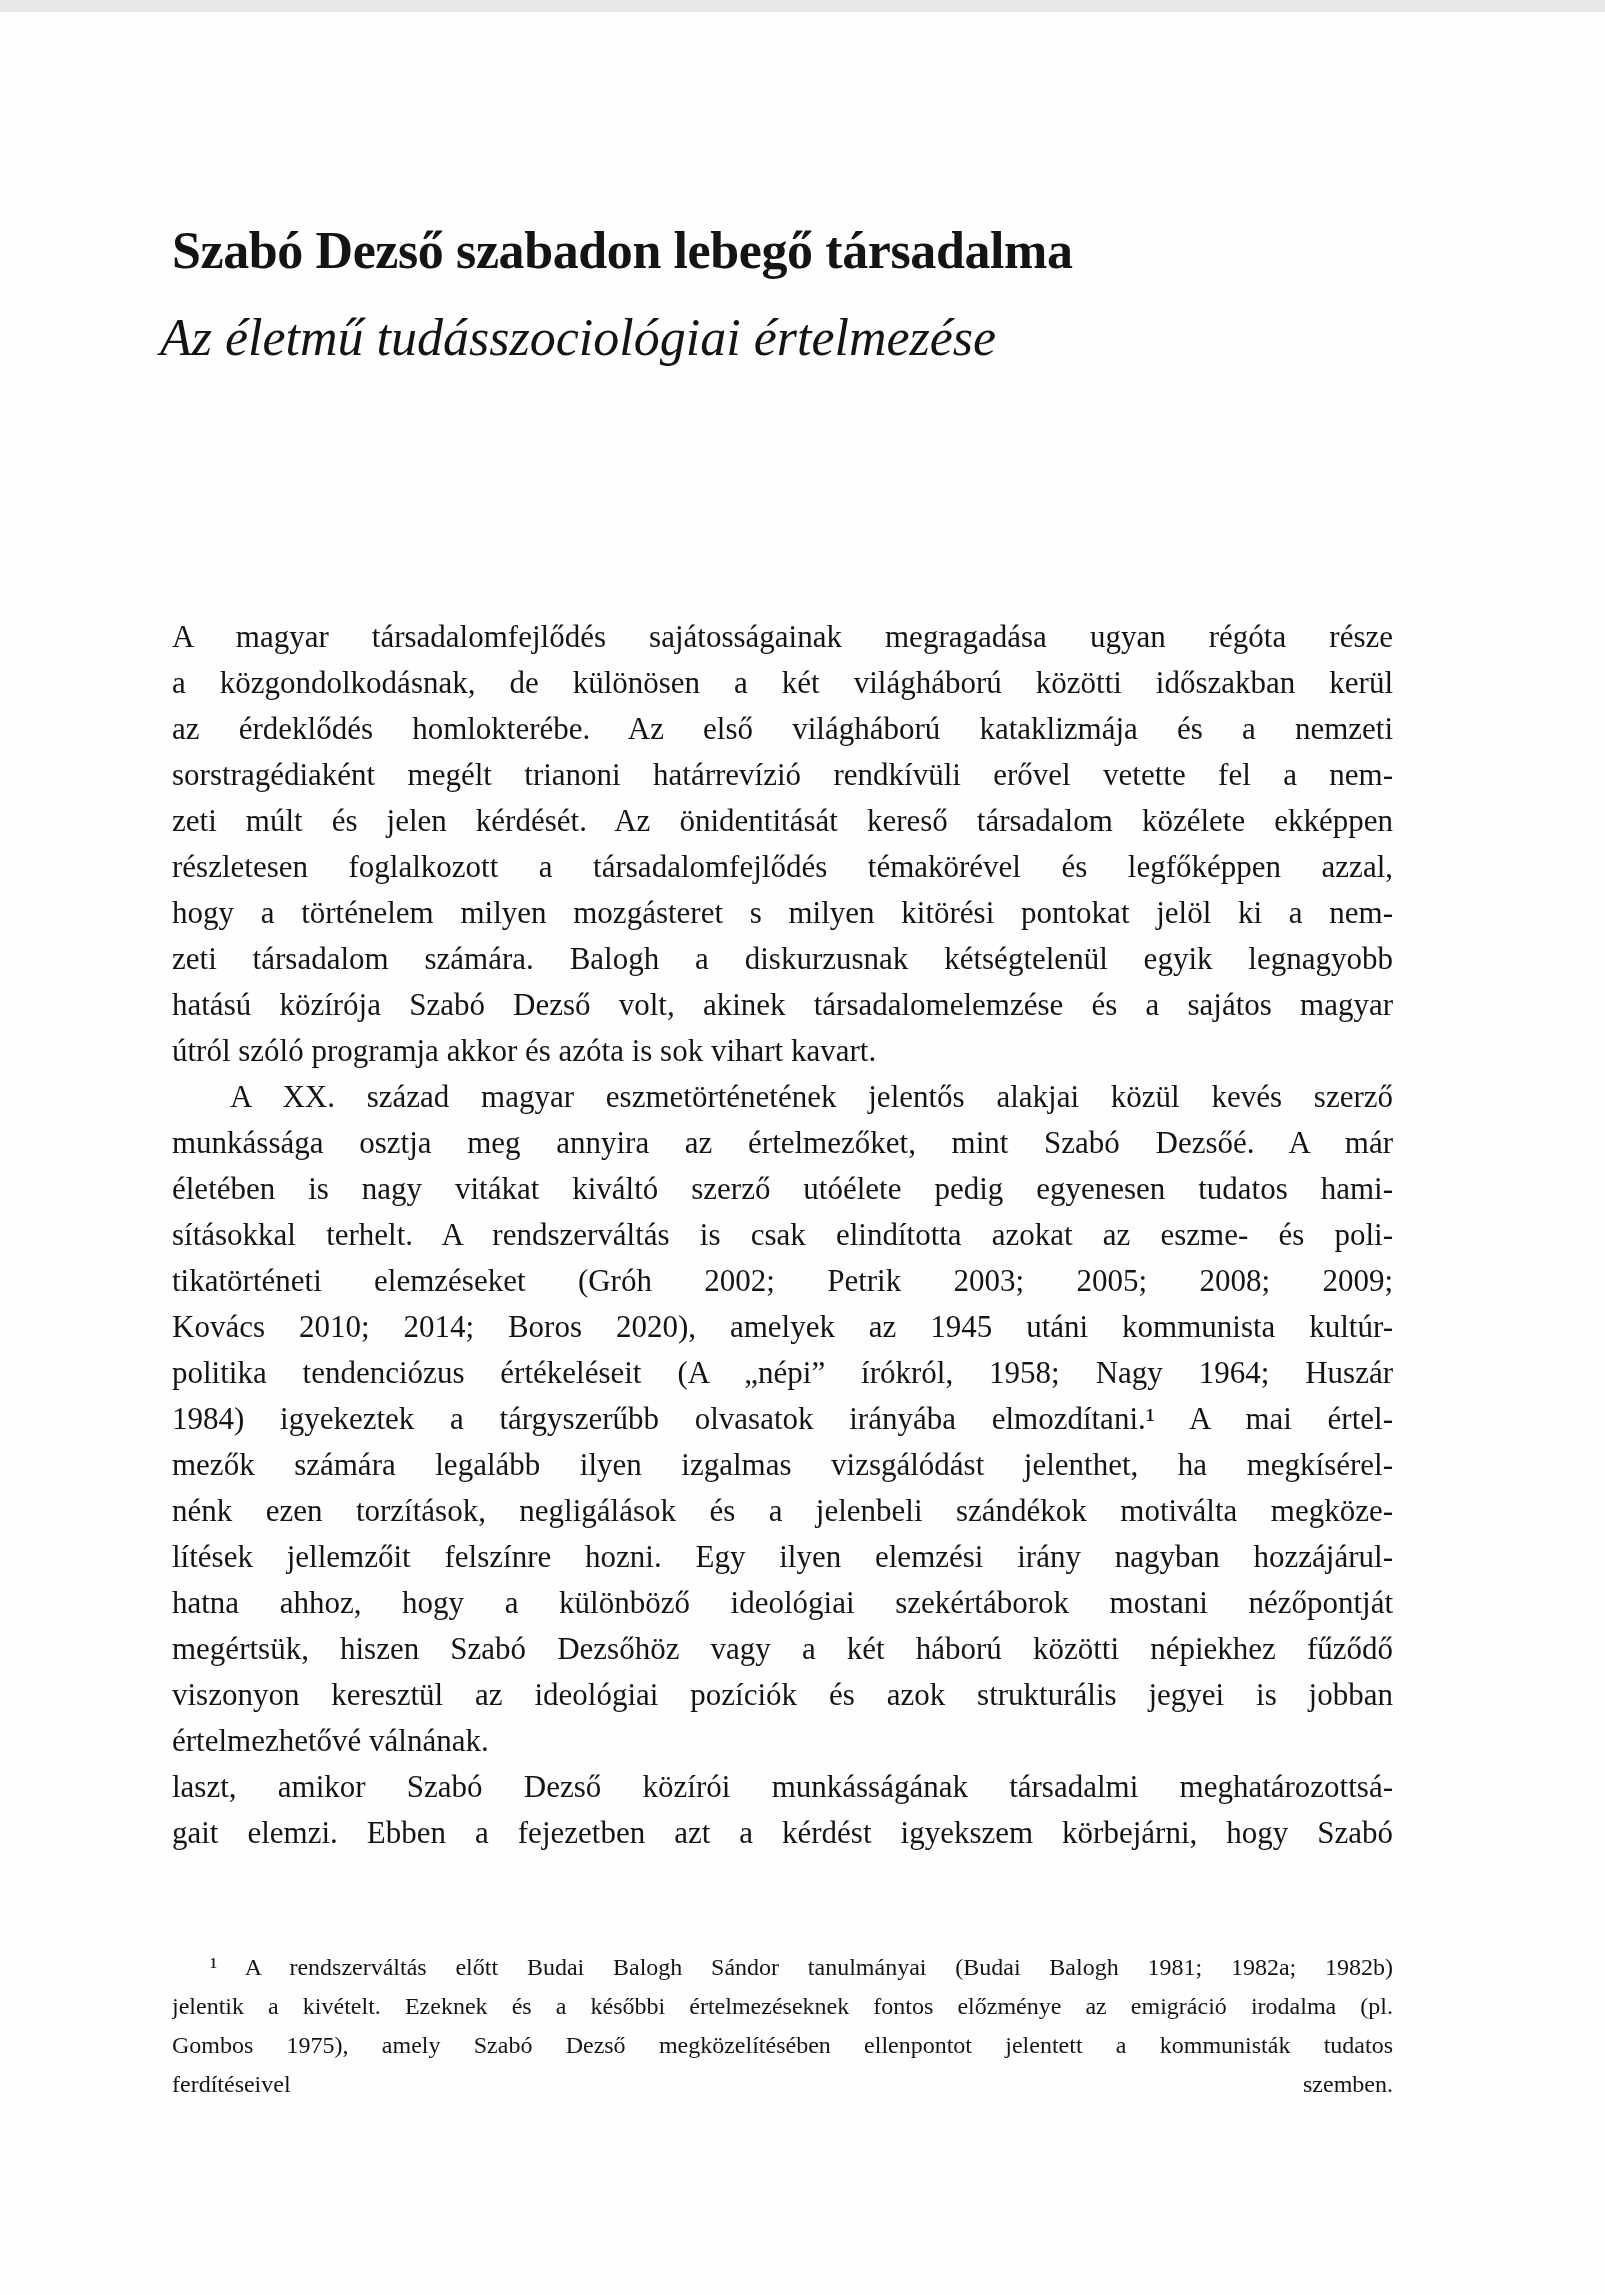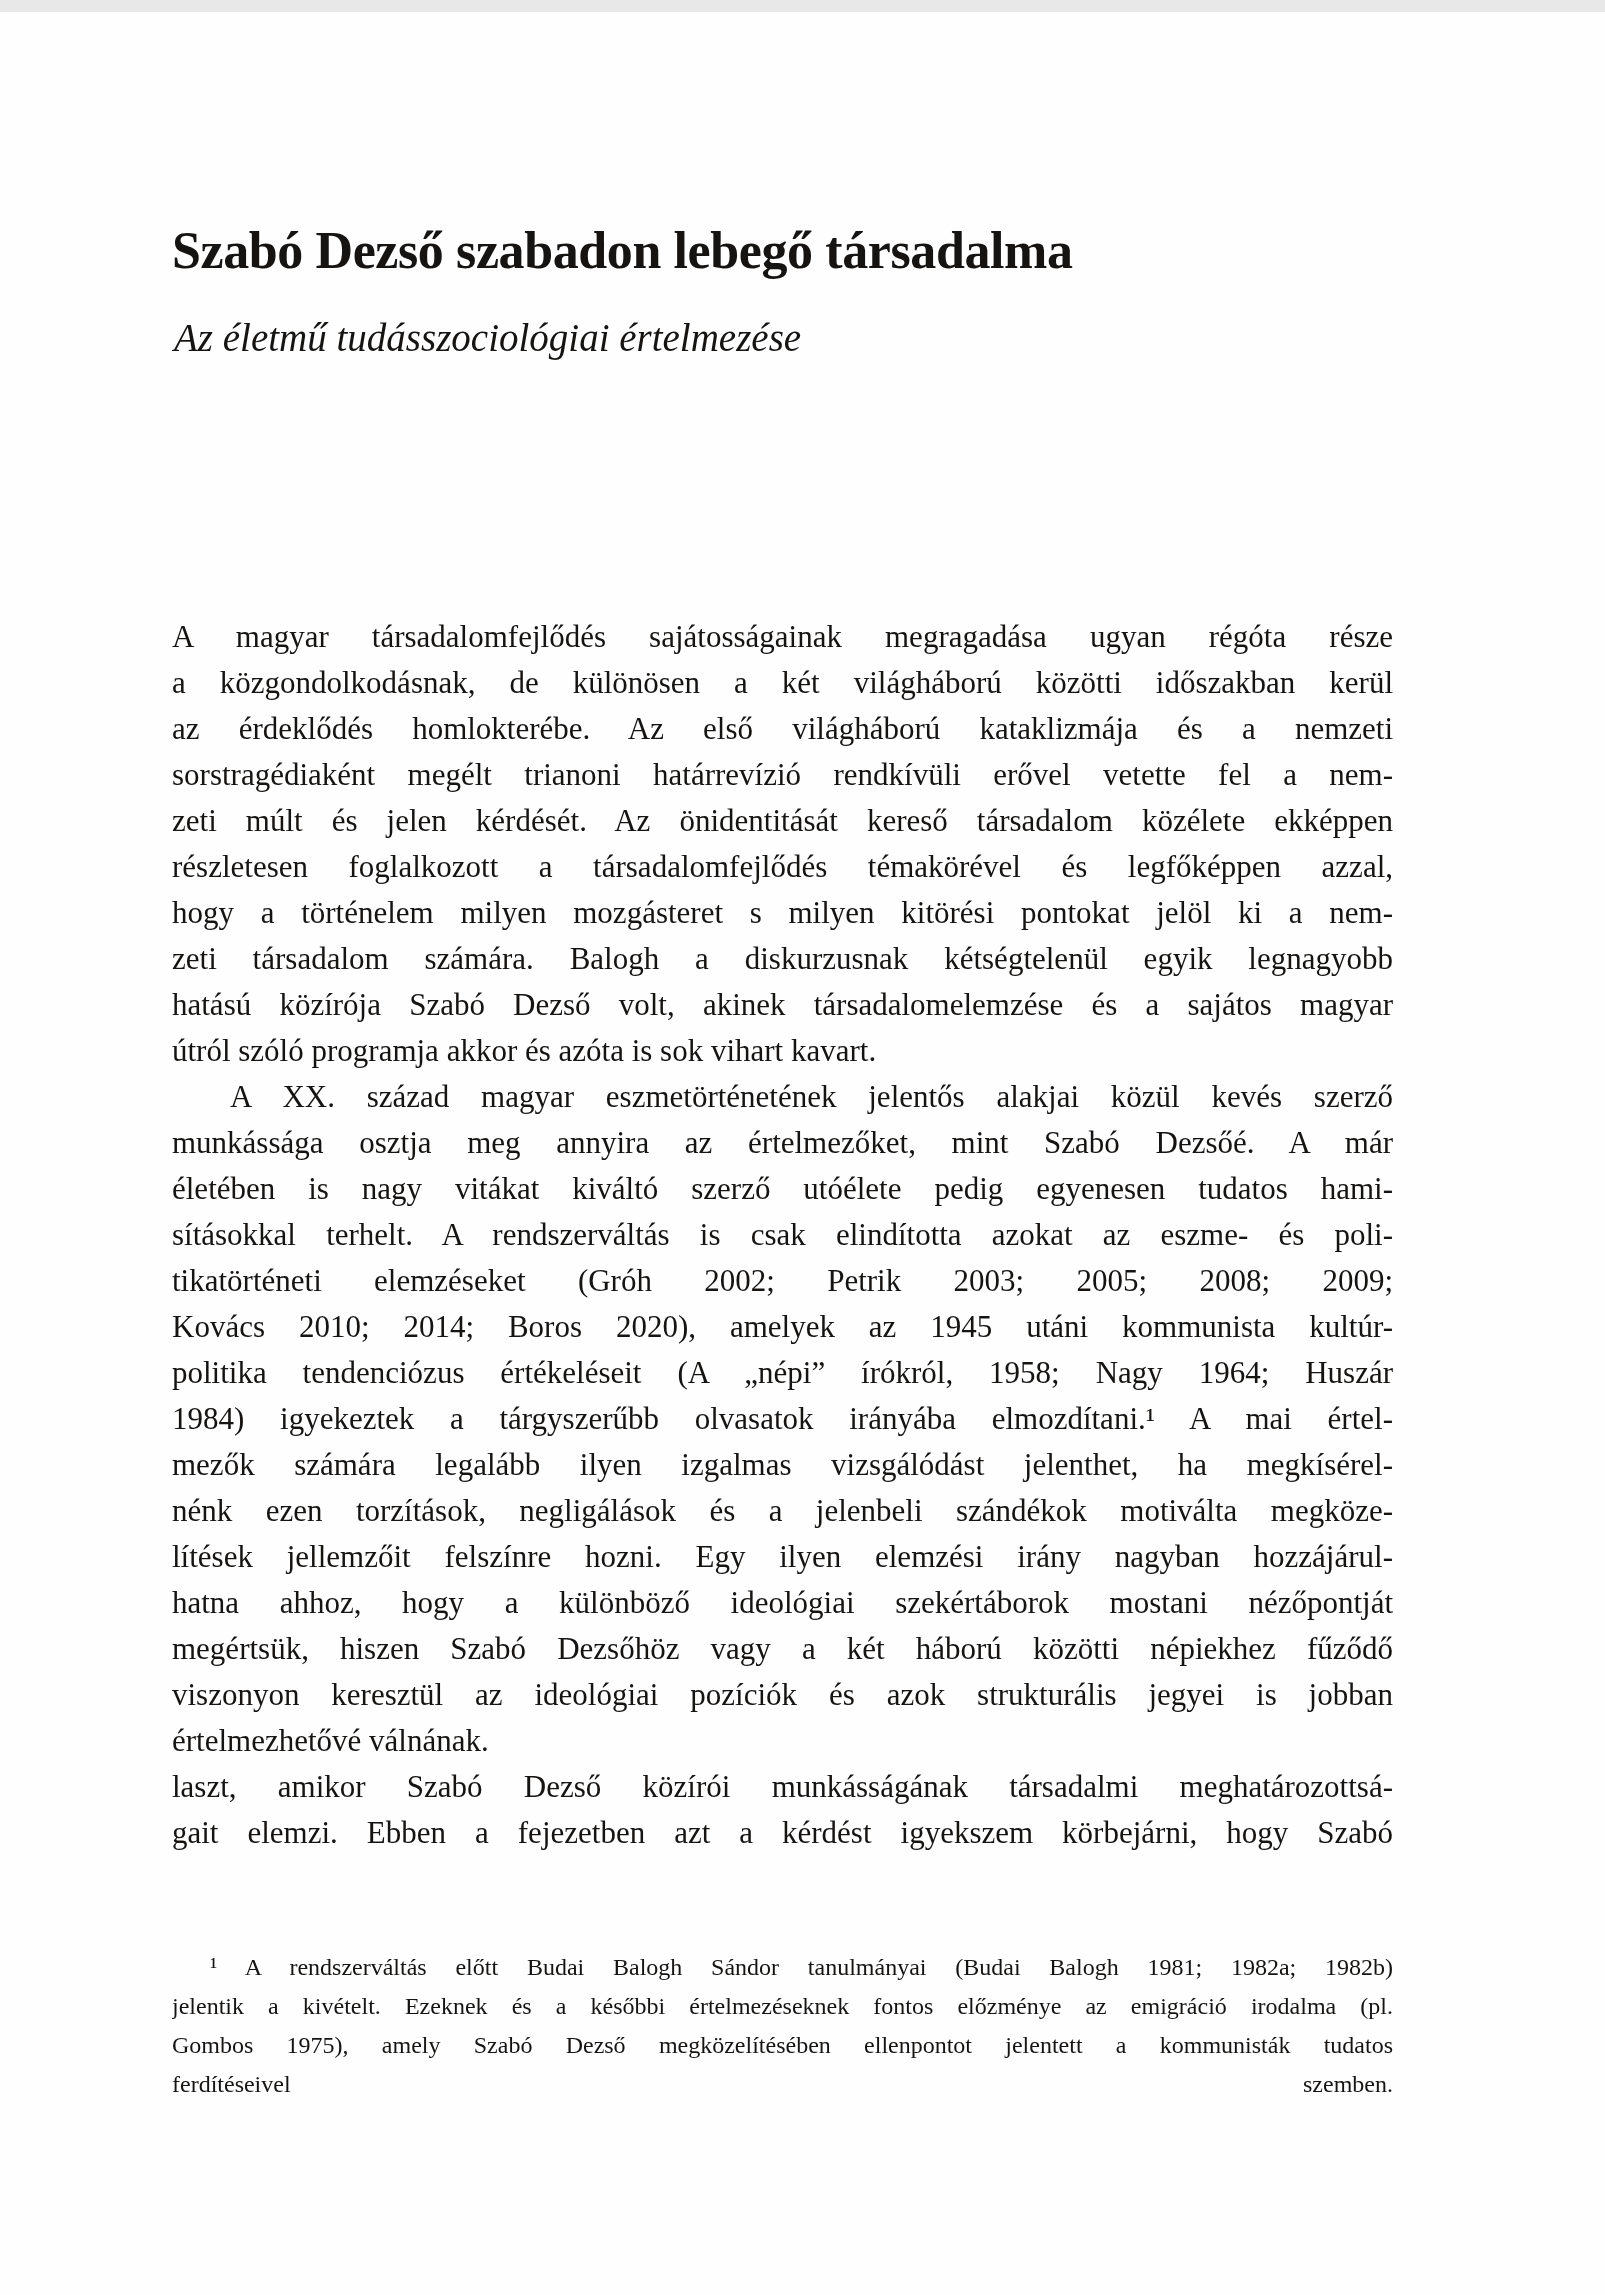--- a/index.html
+++ b/index.html
@@ -25,25 +25,25 @@
     width: 1229px;
     margin: 0;
     font-size: 52px;
     line-height: 55px;
     font-weight: bold;
     letter-spacing: -0.4px;
     white-space: nowrap;
   }
   .subtitle {
     position: absolute;
-    left: 174px;
+    left: 160px;
     top: 303px;
     width: 1229px;
     margin: 0;
-    font-size: 39px;
+    font-size: 52px;
     line-height: 45px;
     font-weight: normal;
     font-style: italic;
     white-space: nowrap;
   }
   .body-block {
     position: absolute;
     left: 172px;
     top: 602px;
     width: 1221px;

